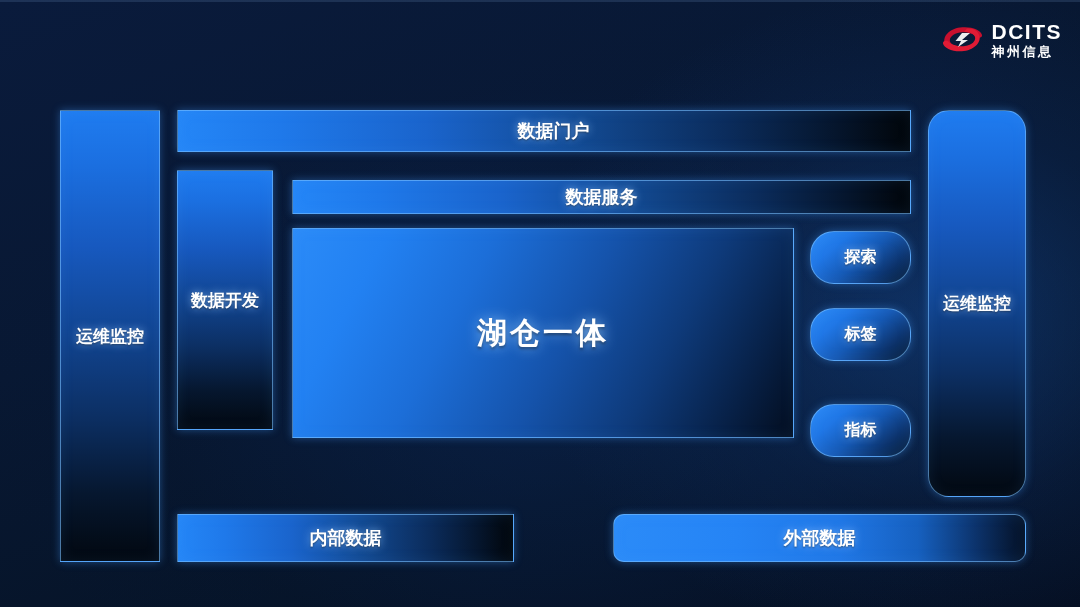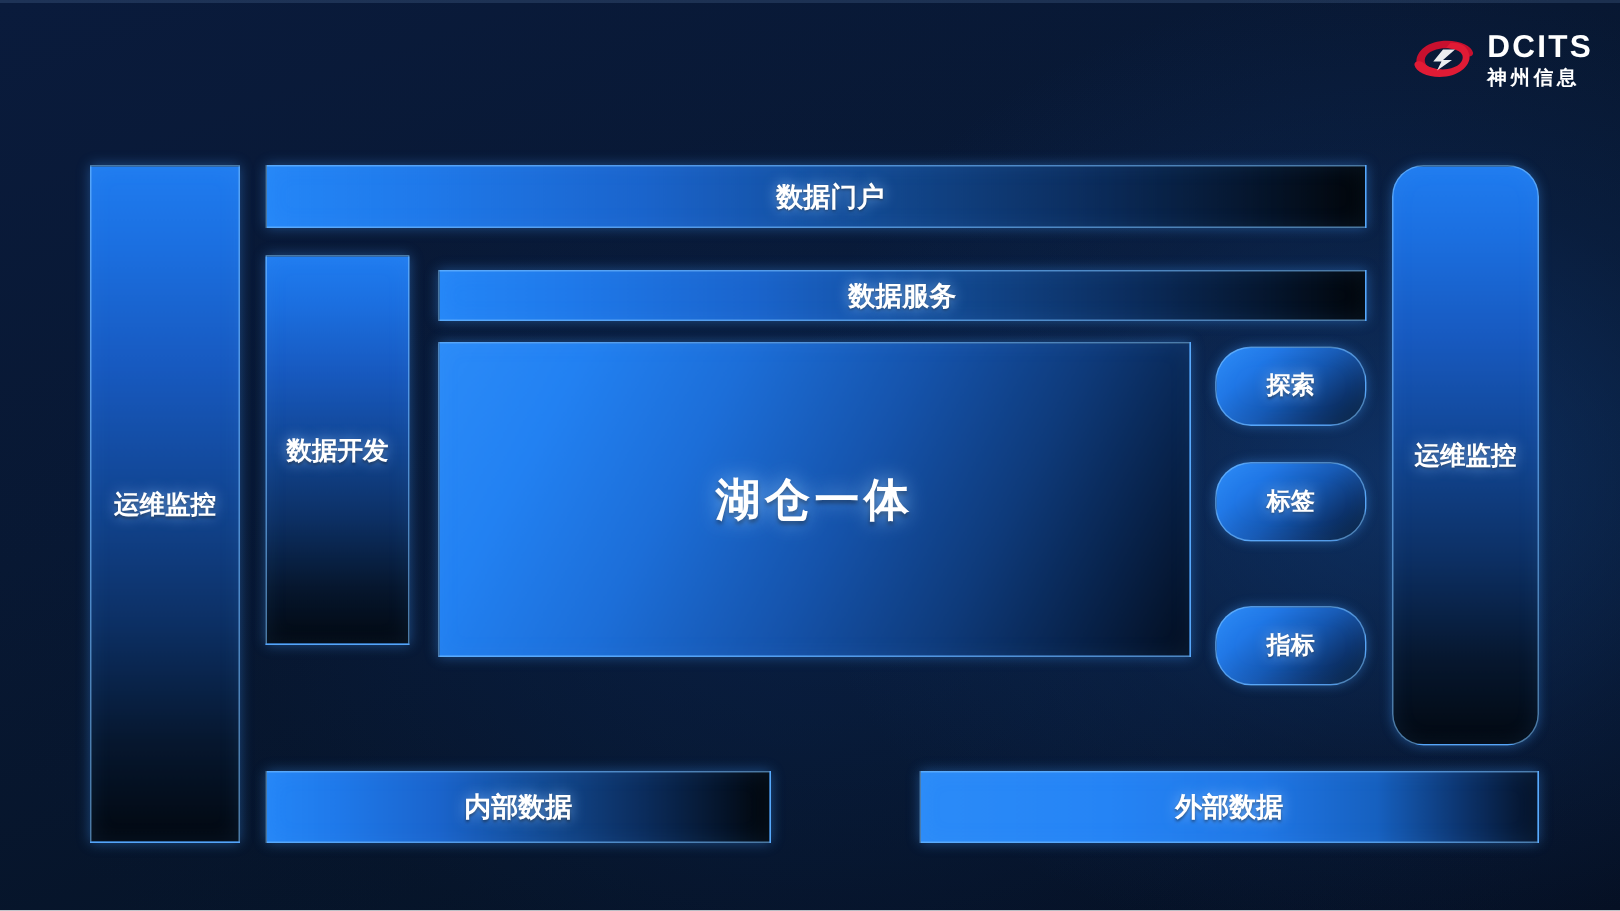--- a/index.html
+++ b/index.html
@@ -109,20 +109,21 @@
   
   .grad-s {
     background: linear-gradient(140deg,
       #2b8bf8 0%, #2077e6 26%, #1659b4 52%, #0d3570 76%, #061930 100%);
     border-radius: 24px;
   }
   
   .grad-hr {
     background: linear-gradient(to right,
       #2b8bf8 0%, #2584f5 30%, #2077e6 55%, #1660bf 74%, #0c336c 88%, #041024 100%);
+    border-radius: 11px;
   }
 
   
   .f18 { font-size: 18px; }
   .f17 { font-size: 17px; }
   .f16 { font-size: 16px; }
   .f30 { font-size: 30px; }
   .f30 .lbl { letter-spacing: 3px; text-shadow: 0 0 14px rgba(160,210,255,0.85), 0 2px 3px rgba(0,0,0,0.5); }
 </style>
 </head>

